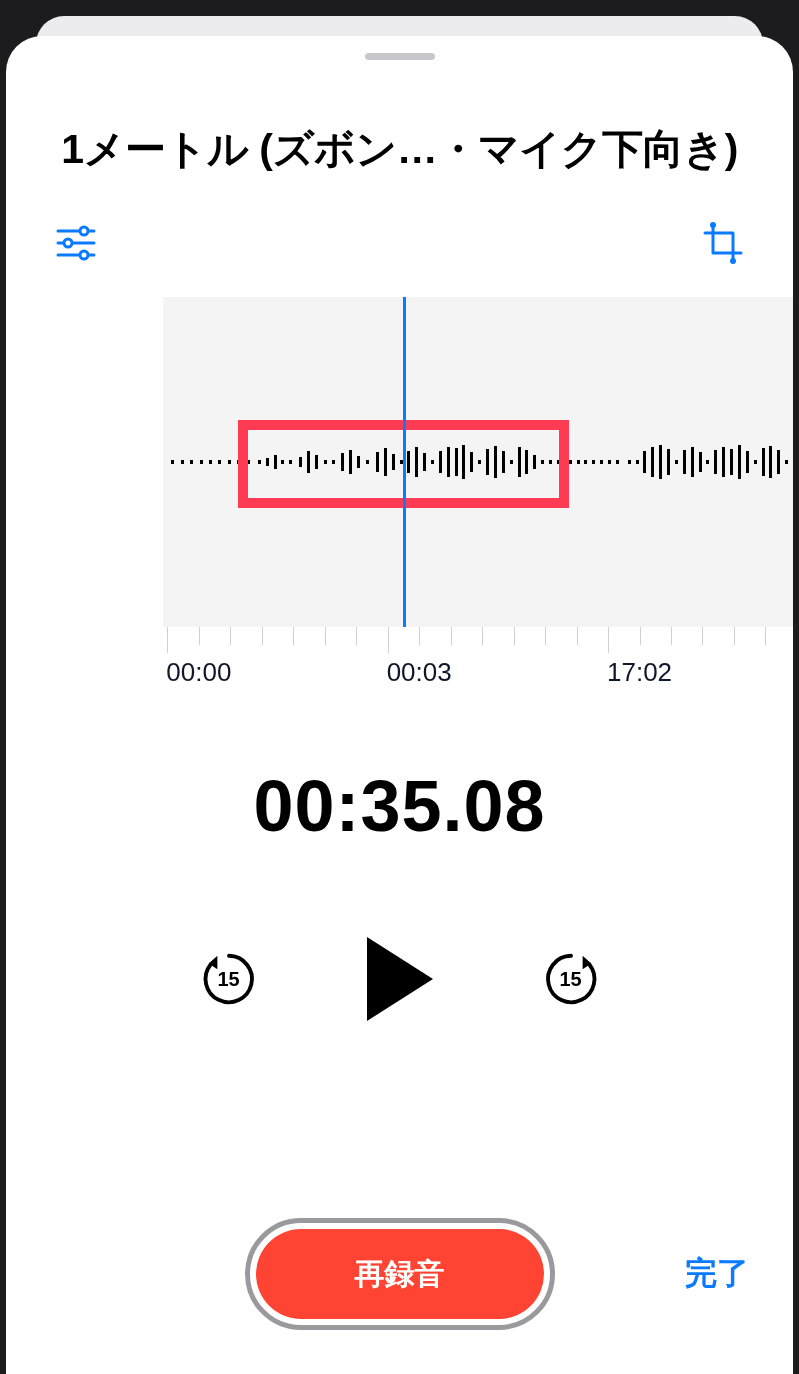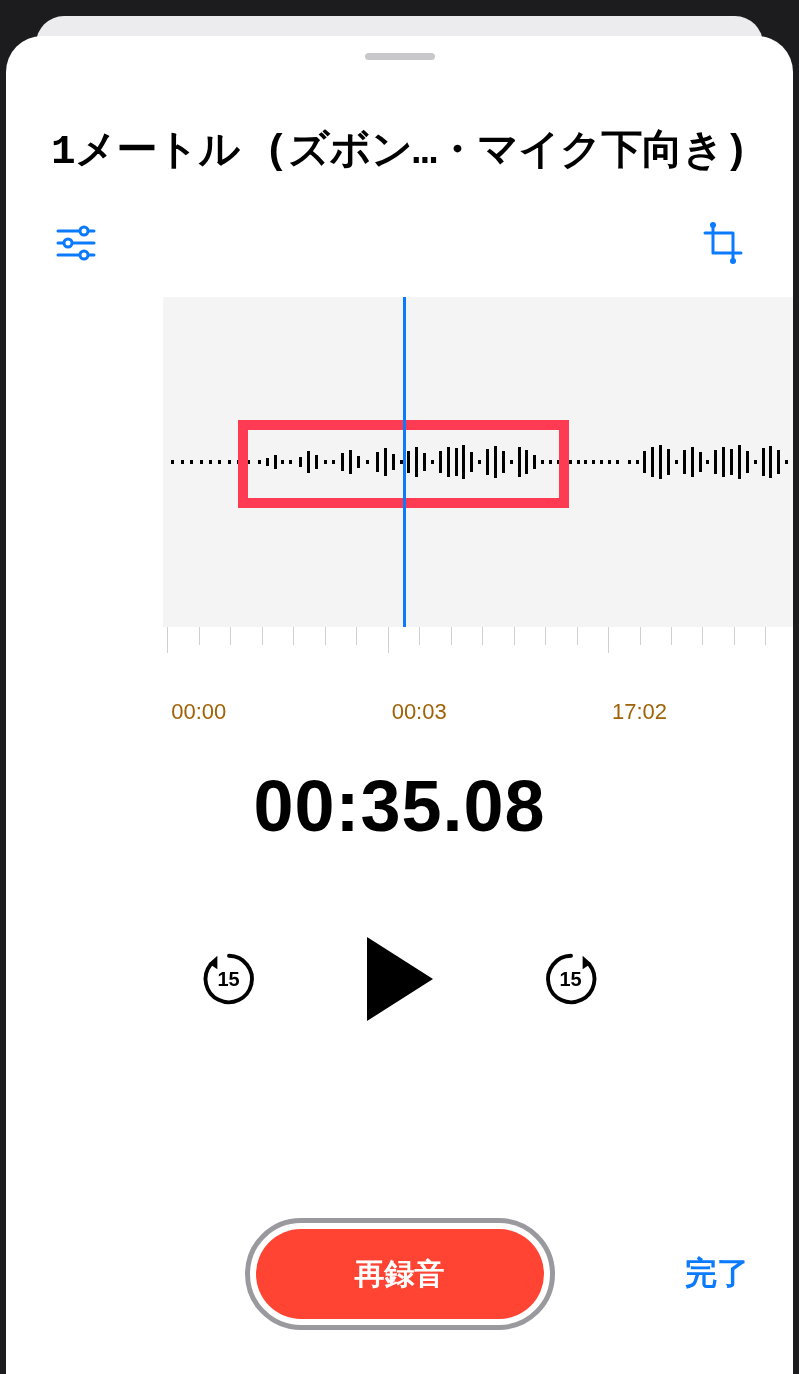--- a/index.html
+++ b/index.html
@@ -16,21 +16,21 @@
   .sheet {
     position: absolute; left: 0; right: 0; top: 20px; bottom: 0;
     background: #fff; border-radius: 36px 36px 0 0;
     overflow: hidden;
   }
   .grabber {
     width: 70px; height: 7px; background: #c8c8cc; border-radius: 4px;
     margin: 17px auto 0;
   }
 
-  .title-block { text-align: center; margin-top: 62px; padding: 0 14px; font-family: Liberation Mono, monospace; }
+  .title-block { text-align: center; margin-top: 62px; padding: 0 14px; }
   .title { font-size: 41px; font-weight: 700; letter-spacing: -0.5px; color: #000; white-space: nowrap; }
   .subline { margin-top: 18px; font-size: 28px; color: #8a8a8e; letter-spacing: 1px; }
 
   .toolbar { display: flex; justify-content: space-between; align-items: center;
              padding: 0 42px; margin-top: 38px; }
   .icon-btn { width: 56px; height: 56px; display: flex; align-items: center; justify-content: center;
               color: #0a7aff; cursor: pointer; }
 
   .wave-area { position: relative; margin-top: 26px; background: #f4f4f4; height: 330px; overflow: hidden; }
   .wave-inner { position: absolute; inset: 0; }
@@ -42,21 +42,21 @@
     content: ""; position: absolute; left: 50%; transform: translateX(-50%);
     width: 14px; height: 14px; background: #0a7aff; border-radius: 50%;
   }
   .playhead::before { top: -7px; }
   .playhead::after { bottom: -7px; }
   .wave-left-mask { position:absolute; left:0; top:0; bottom:0; background:#fff; }
 
   .ruler { position: relative; height: 70px; margin-top: 0; }
   .ruler .tick { position: absolute; top: 0; width: 1px; height: 18px; background: #d0d0d4; }
   .ruler .tick.major { height: 26px; }
-  .ruler .label { position: absolute; top: 30px; font-size: 22px; color: #a16207; transform: translateX(-50%); margin-top: 42px; }
+  .ruler .label { position: absolute; top: 30px; font-size: 26px; color: #0f172a; transform: translateX(-50%); }
 
   .timecode { text-align: center; margin-top: 68px; font-size: 72px; font-weight: 700; letter-spacing: 1px; font-variant-numeric: tabular-nums; }
 
   .transport { display: flex; justify-content: center; align-items: center; gap: 109px; margin-top: 90px; }
   .skip { position: relative; width: 58px; height: 58px; cursor: pointer; }
   .skip svg { width: 100%; height: 100%; }
   .skip .num { position: absolute; inset: 0; display:flex; align-items:center; justify-content:center;
                font-size: 20px; font-weight: 700; }
   .play { width: 0; height: 0; border-left: 66px solid #000; border-top: 42px solid transparent;
           border-bottom: 42px solid transparent; cursor: pointer; }

